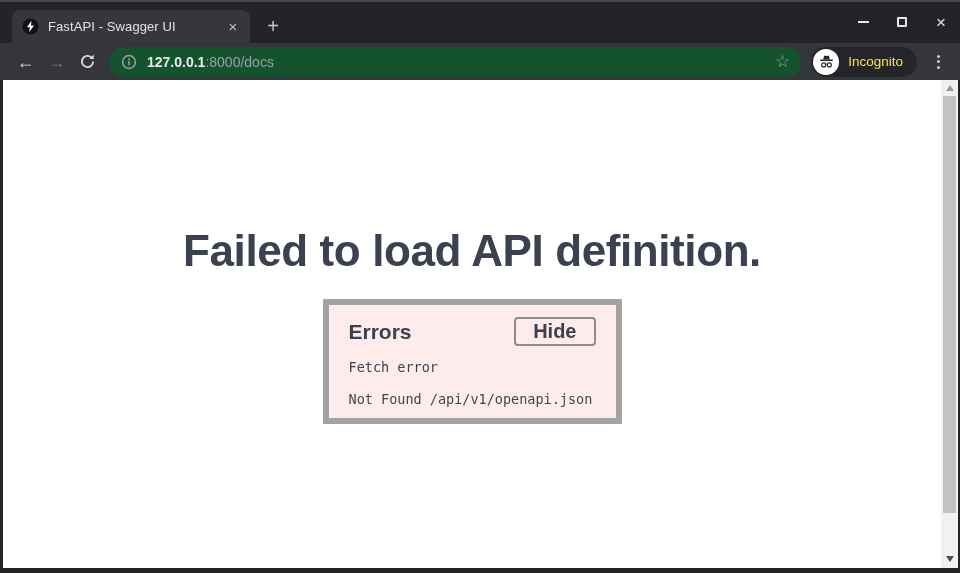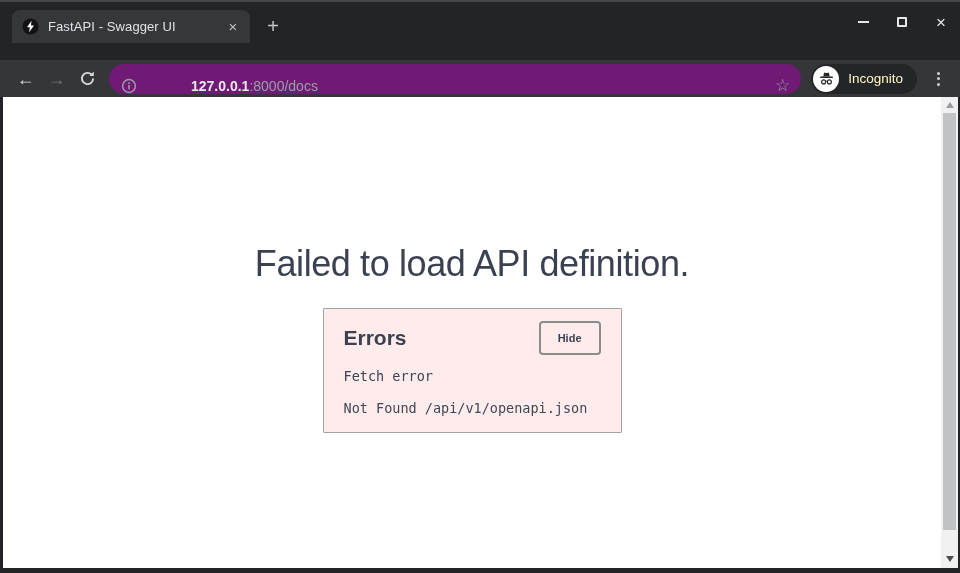--- a/index.html
+++ b/index.html
@@ -3,66 +3,66 @@
 <meta charset="utf-8">
 <style>
   * { box-sizing: border-box; }
   html,body { margin:0; padding:0; background:#000; }
   body { width:960px; height:573px; font-family:"Liberation Sans", sans-serif; }
 
   .window { width:960px; height:573px; background:#232428; display:flex; flex-direction:column; position:relative; }
   .window::before { content:""; position:absolute; top:0; left:0; right:0; height:2px; background:#47484c; z-index:5; }
 
   
-  .titlebar { height:60px; position:relative; flex:0 0 auto; }
+  .titlebar { height:43px; position:relative; flex:0 0 auto; }
   .tab { position:absolute; left:12px; top:10px; width:238px; height:33px; background:#36373b;
          border-radius:8px 8px 0 0; display:flex; align-items:center; padding:0 8px 0 10px; }
   .favicon { width:17px; height:17px; margin-right:9px; flex:0 0 auto; }
   .tab-title { flex:1; font-size:13px; color:#e0e2e5; white-space:nowrap; overflow:hidden; letter-spacing:.1px; }
   .tab-close { flex:0 0 auto; width:18px; height:18px; display:grid; place-items:center;
                color:#c0c2c5; font-size:15px; line-height:1; cursor:default; }
   .new-tab { position:absolute; left:260px; top:13px; width:26px; height:26px; display:grid; place-items:center;
              color:#c4c6c9; font-size:20px; font-weight:400; line-height:1; }
   .win-controls { position:absolute; right:12px; top:11px; display:flex; align-items:center; gap:25px; height:22px; }
   .wc { display:grid; place-items:center; width:14px; height:20px; color:#e6e7e9; }
   .wc-min-bar { width:11px; height:2px; background:#e6e7e9; }
   .wc-max-box { width:10px; height:10px; border:2px solid #e6e7e9; border-radius:1px; }
   .wc-close-x { font-size:17px; line-height:1; }
 
   
   .toolbar { height:37px; background:#35363a; flex:0 0 auto; display:flex; align-items:center; padding:0 10px; }
   .nav-btn { width:31px; height:30px; display:grid; place-items:center; font-size:18px; line-height:1; flex:0 0 auto; }
   .nav-back { color:#d8d9db; }
   .nav-fwd  { color:#6f7175; }
-  .url-bar { flex:1; height:30px; margin-left:6px; background:#701a75; border-radius:15px;
-             display:flex; align-items:flex-end; padding:0 11px 0 12px; min-width:0;gap:44px; }
+  .url-bar { flex:1; height:30px; margin-left:6px; background:#14532d; border-radius:15px;
+             display:flex; align-items:center; padding:0 11px 0 12px; min-width:0; }
   .url-text { font-size:14px; color:#9ba0a6; margin-left:10px; white-space:nowrap; overflow:hidden; }
   .url-host { color:#e8eaed; font-weight:bold; }
   .url-spacer { flex:1; }
   .star { color:#9ba0a6; font-size:17px; line-height:1; }
   .incognito-badge { flex:0 0 auto; margin-left:10px; height:30px; border-radius:15px; background:#242529;
                      display:flex; align-items:center; padding:2px 14px 2px 2px; gap:9px; }
   .incognito-avatar { width:26px; height:26px; border-radius:50%; background:#fff; display:grid; place-items:center; }
-  .incognito-label { font-size:13.5px; color:#fef9c3; }
+  .incognito-label { font-size:13.5px; color:#fde047; }
   .menu-dots { flex:0 0 auto; margin-left:9px; width:24px; height:24px; display:flex; flex-direction:column;
                align-items:center; justify-content:center; gap:2.5px; }
   .menu-dots i { width:3px; height:3px; border-radius:50%; background:#cfd0d3; }
 
   
   .page { flex:1; display:flex; padding:0 2px 5px 3px; background:#232428; min-height:0; }
   .page-main { flex:1; background:#ffffff; padding-top:146px; overflow:hidden; }
 
-  .api-heading { margin:0; text-align:center; font-size:36px; font-weight:normal; letter-spacing:-.4px; color:#3b4151; }
+  .api-heading { margin:0; text-align:center; font-size:44px; font-weight:bold; letter-spacing:-.4px; color:#3b4151; }
 
-  .error-box { width:299px; height:125px; margin:23px auto 0; border:1px solid #a3a3a3; background:#feecec;
+  .error-box { width:299px; height:125px; margin:23px auto 0; border:6px solid #a3a3a3; background:#feecec;
                padding:12px 20px 0; border-radius:1px; }
   .error-head { display:flex; align-items:center; justify-content:space-between; }
   .errors-title { font-size:21px; font-weight:bold; color:#3b4151; }
-  .hide-btn { font-family:"Liberation Sans", sans-serif; font-size:11px; font-weight:bold; color:#3b4151;
-              background:transparent; border:2px solid #8c8c8c; border-radius:4px; padding:9px 17px; cursor:pointer; }
+  .hide-btn { font-family:"Liberation Sans", sans-serif; font-size:20px; font-weight:bold; color:#3b4151;
+              background:transparent; border:2px solid #8c8c8c; border-radius:4px; padding:1px 17px; cursor:pointer; }
   .error-item { margin-top:13px; font-family:"DejaVu Sans Mono", monospace; font-size:13.5px; color:#3b4151; }
   .error-type { font-weight:normal; }
   .error-msg { margin-top:16px; color:#414752; }
 
   
   .page-scrollbar { flex:0 0 17px; background:#f1f1f2; position:relative; }
   .sb-up { position:absolute; top:5px; left:4.5px; width:0; height:0;
            border-left:4px solid transparent; border-right:4px solid transparent; border-bottom:6px solid #9b9b9b; }
   .sb-thumb { position:absolute; top:16px; left:2px; width:13px; height:417px; background:#c1c2c3; }
   .sb-down { position:absolute; bottom:6px; left:4.5px; width:0; height:0;

